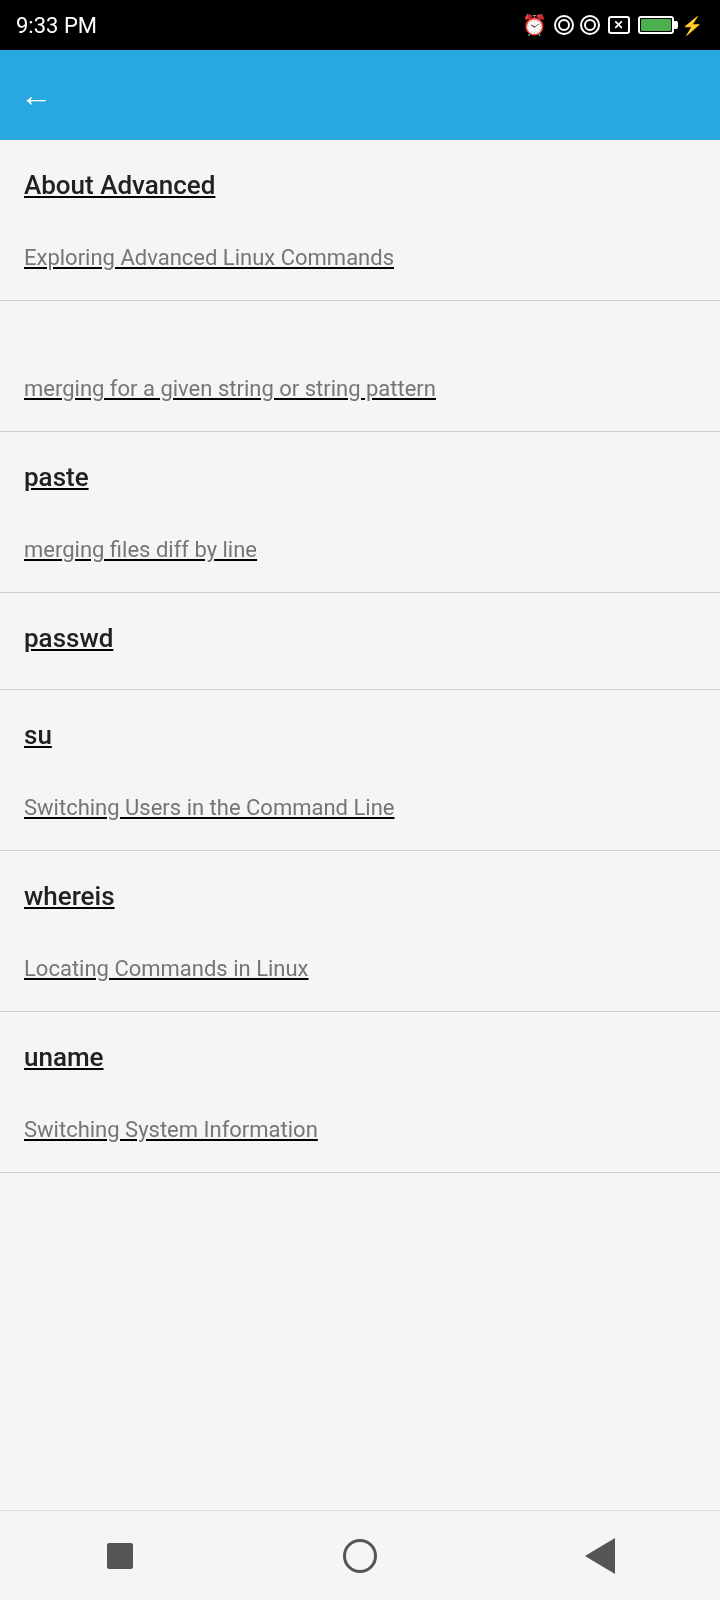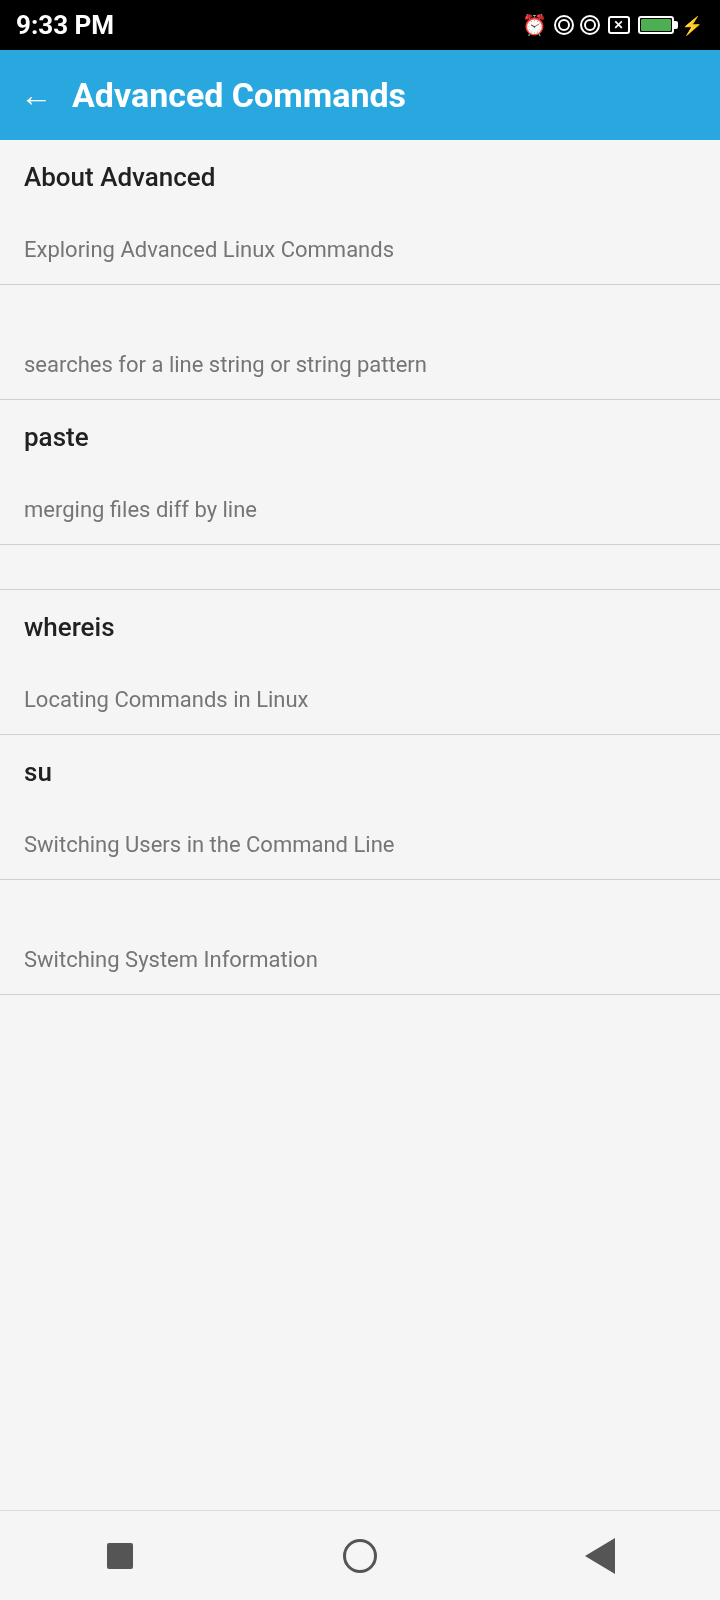--- a/index.html
+++ b/index.html
@@ -24,22 +24,22 @@
       color: #fff;
       height: 50px;
       display: flex;
       align-items: center;
       justify-content: space-between;
       padding: 0 16px;
       flex-shrink: 0;
     }
 
     .status-left {
-      font-size: 26px;
-      font-weight: 700;
+      font-size: 22px;
+      font-weight: 400;
       text-align: center;
     }
 
     .status-right {
       display: flex;
       align-items: center;
       gap: 8px;
       font-size: 20px;
     }
 
@@ -123,23 +123,24 @@
     }
 
     
     .content {
       flex: 1;
       background-color: #f5f5f5;
     }
 
     .list-item {
       background-color: #f5f5f5;
-      padding: 22px 24px;
+      padding: 30px 24px;
       border-bottom: 1px solid #d0d0d0;
       cursor: pointer;
+      text-decoration: underline;
     }
 
     .item-title {
       font-size: 26px;
       font-weight: 500;
       color: #212121;
       margin-bottom: 6px;
     }
 
     .item-subtitle {
@@ -239,47 +240,48 @@
       </div>
     </div>
     <span class="bolt-icon">⚡</span>
   </div>
 </div>
 
 <div class="app-bar">
   <div class="back-button">
     <span>←</span>
   </div>
-  <span class="app-bar-title">Advanced Commands</span>
 </div>
 
 <div class="content">
 
 <div class="list-item">
       <div class="item-title">About Advanced</div>
       <div class="item-subtitle">Exploring Advanced Linux Commands</div>
     </div>
     <div class="list-item">
-      <div class="item-subtitle">searches for a line string or string pattern</div>
+      <div class="item-subtitle">merging for a given string or string pattern</div>
     </div>
     <div class="list-item">
       <div class="item-title">paste</div>
       <div class="item-subtitle">merging files diff by line</div>
     </div>
     <div class="list-item">
+      <div class="item-title">passwd</div>
+    </div>
+    <div class="list-item">
+      <div class="item-title">su</div>
+      <div class="item-subtitle">Switching Users in the Command Line</div>
     </div>
     <div class="list-item">
       <div class="item-title">whereis</div>
       <div class="item-subtitle">Locating Commands in Linux</div>
     </div>
     <div class="list-item">
-      <div class="item-title">su</div>
-      <div class="item-subtitle">Switching Users in the Command Line</div>
-    </div>
-    <div class="list-item">
+      <div class="item-title">uname</div>
       <div class="item-subtitle">Switching System Information</div>
     </div>
   </div>
 
 <div class="nav-bar">
   <div class="nav-button">
     <div class="square-icon"></div>
   </div>
   <div class="nav-button">
     <div class="circle-icon"></div>

